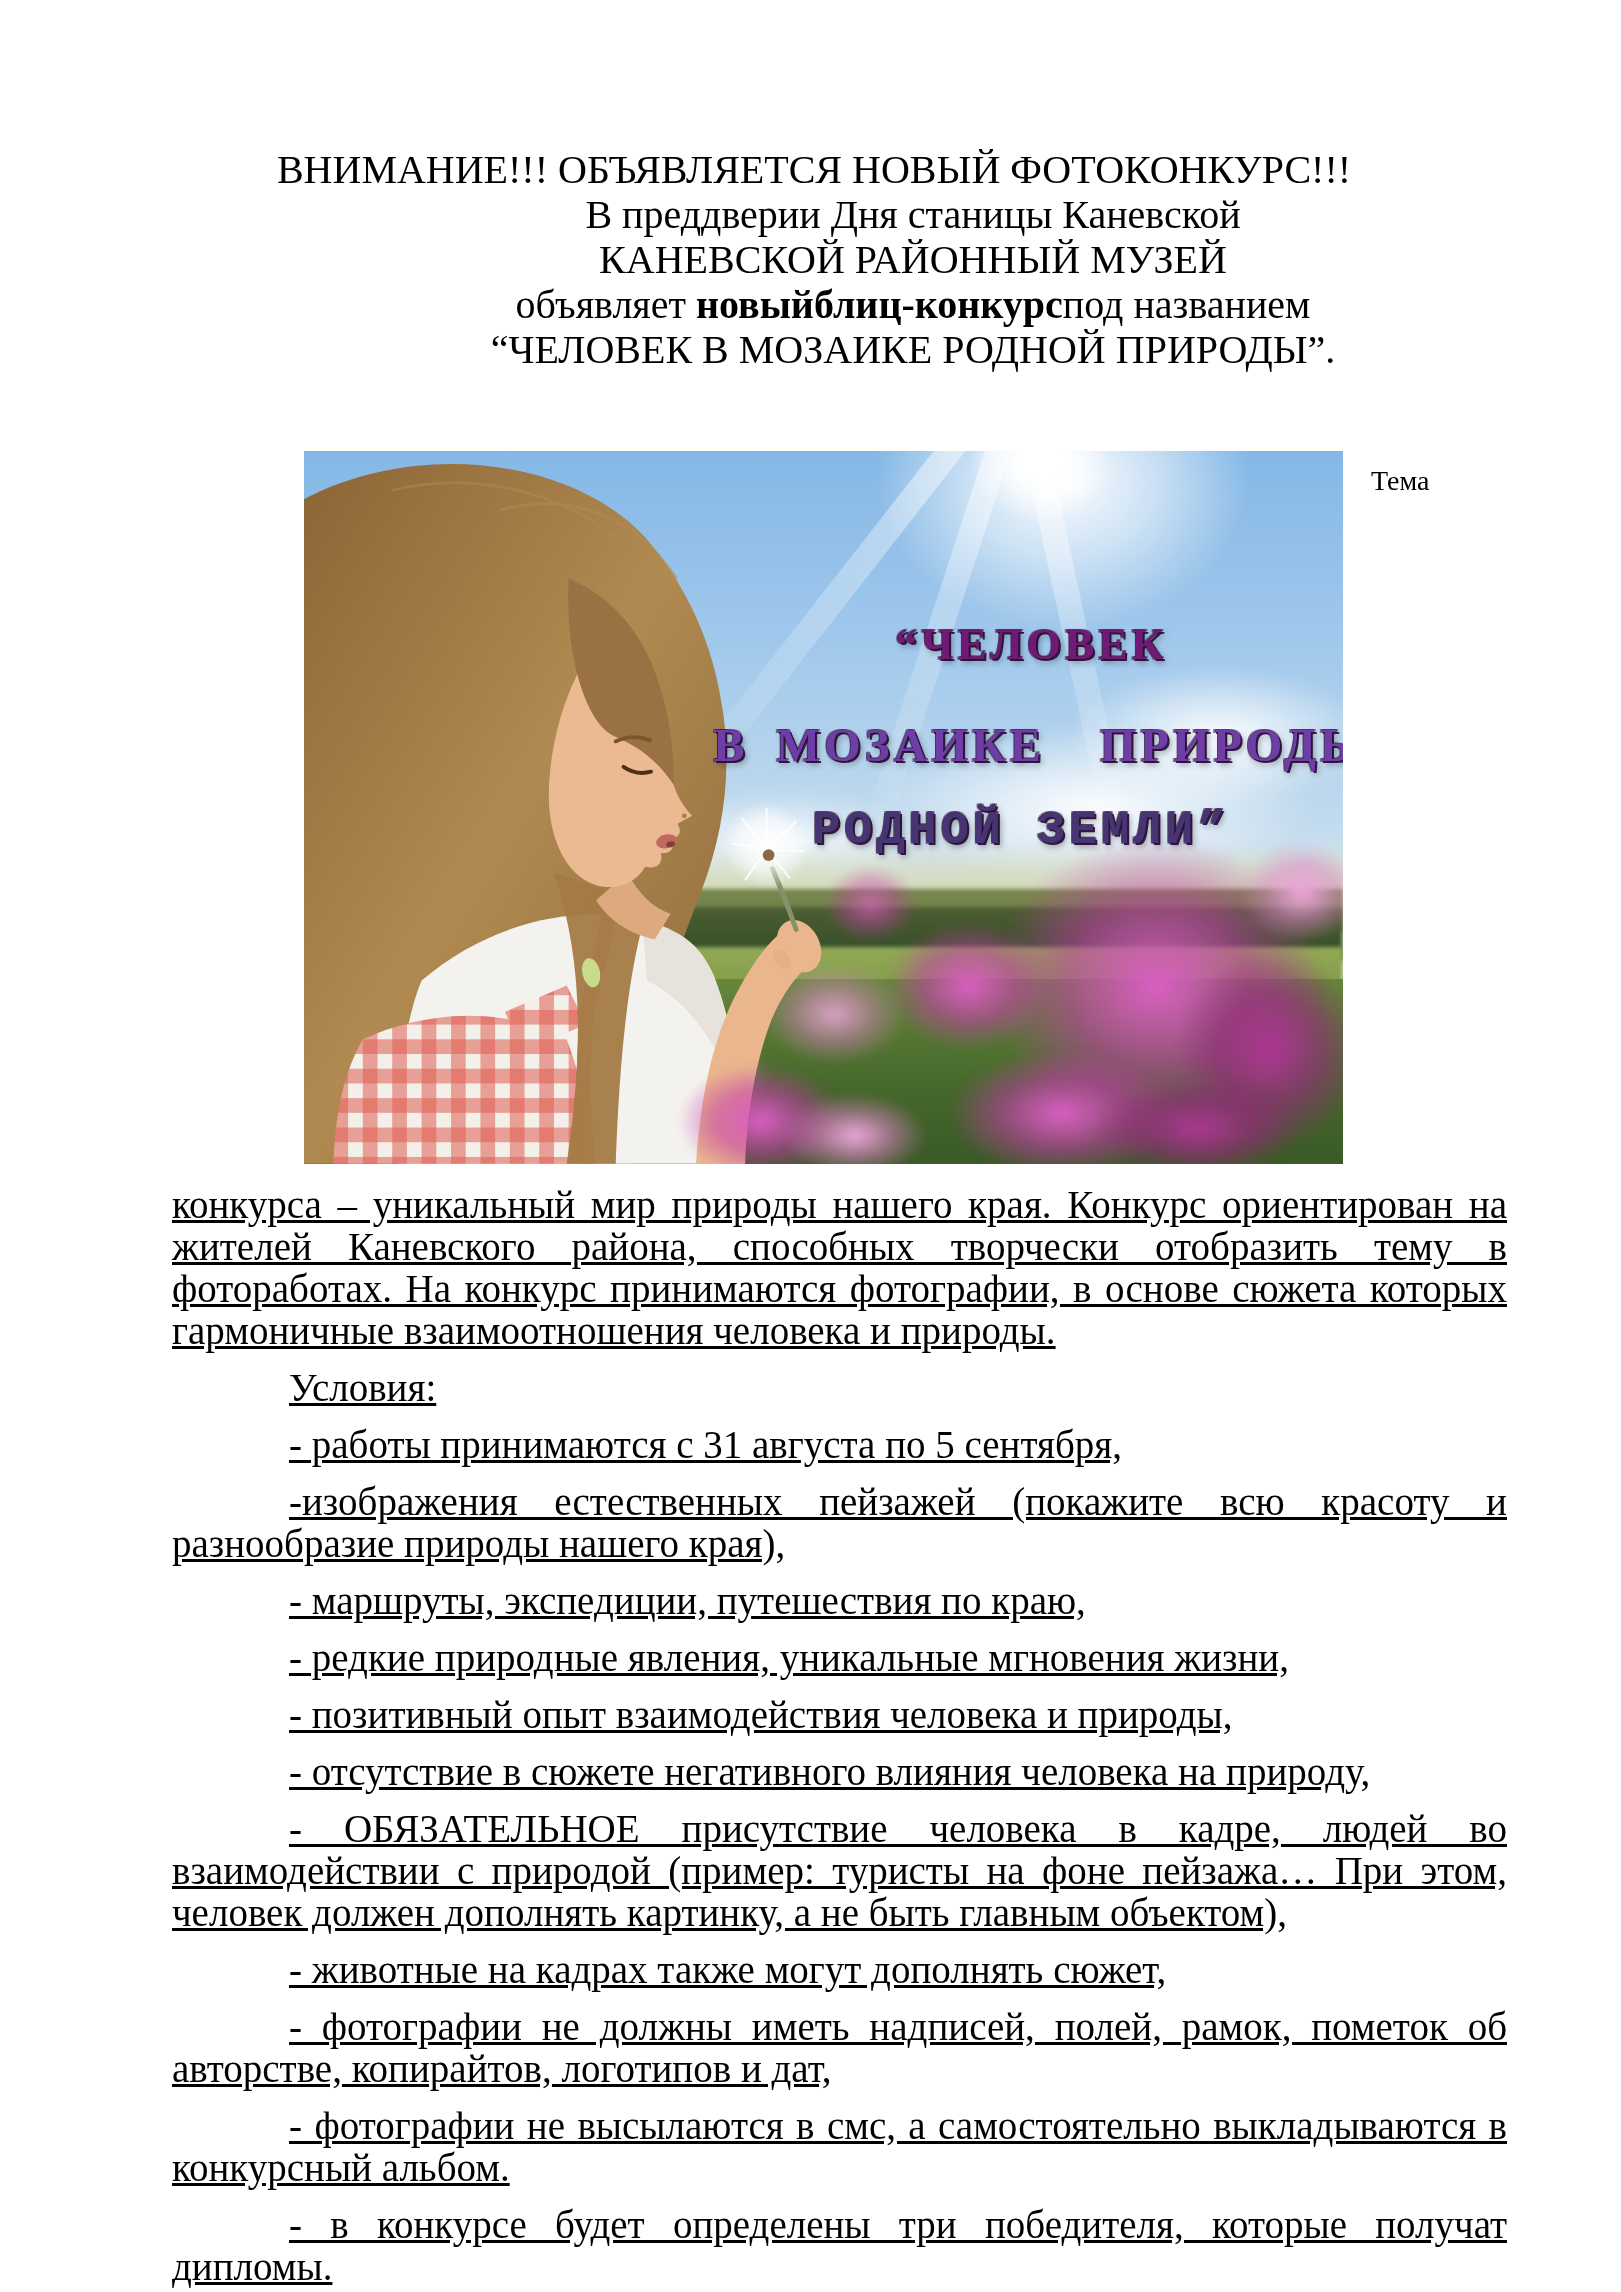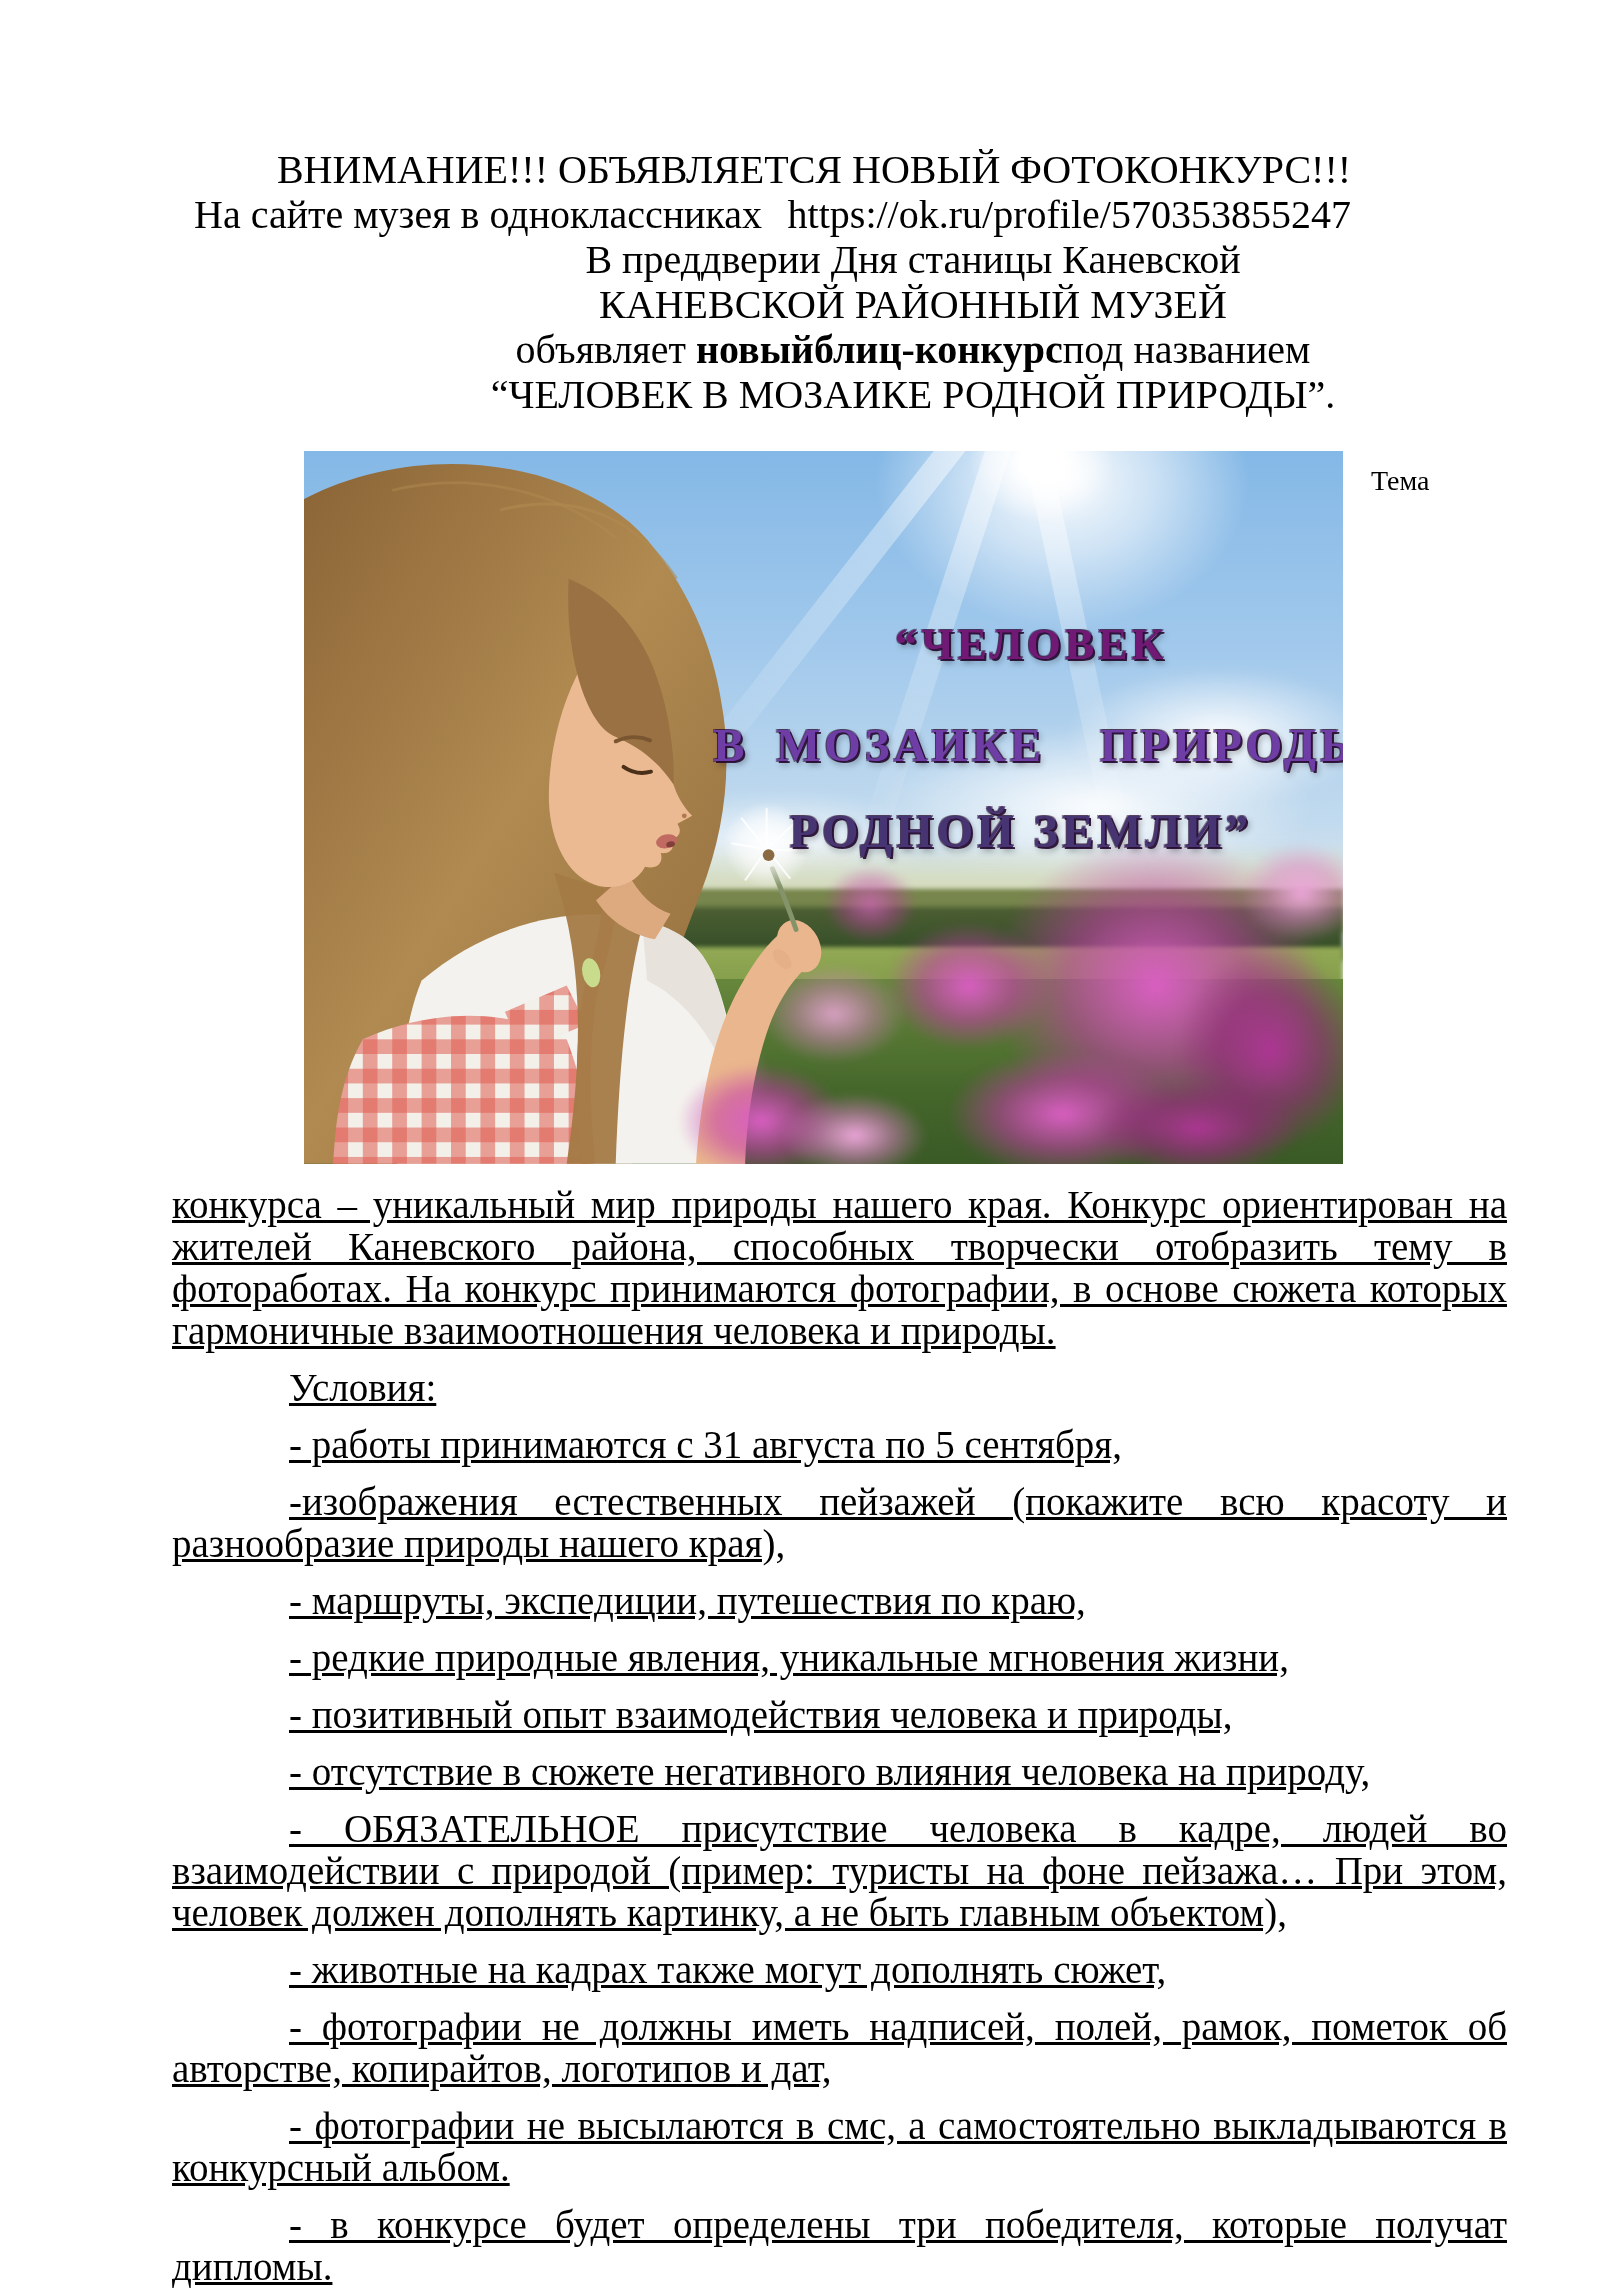--- a/index.html
+++ b/index.html
@@ -52,36 +52,33 @@
   .f12{left:46%;top:90%;width:14%;height:12%;}
   .girl-svg{position:absolute;left:0;top:0;width:100%;height:100%;}
   .ptxt{
     position:absolute;transform:translateX(-50%);font-weight:bold;white-space:pre;
     letter-spacing:3.9px;
     text-shadow:2px 2px 0 rgba(35,8,45,.9),-1px -1px 0 rgba(35,8,45,.5),
       1px -1px 0 rgba(35,8,45,.5),-1px 1px 0 rgba(35,8,45,.5),2.9px 3.9px 5.9px rgba(0,0,0,.35);
   }
   .pl1{left:70%;top:23.5%;font-size:44px;}
   .pl2{left:71%;top:37.5%;font-size:47px;word-spacing:11.8px;}
-  .pl3{left:69%;top:49.5%;font-size:47px;}
+  .pl3{left:69%;top:49.5%;font-size:47px;font-family:Liberation Mono, monospace;}
   
   .tema{position:absolute;left:1371px;top:465px;font-size:28px;}
   .bodytext{position:absolute;left:157px;top:1169px;width:1365px;font-size:39px;line-height:42px;}
   .bodytext p{margin:15px;text-decoration:underline;}
   .just{text-align:justify;}
   .ind{text-indent:117px;}
 </style>
 </head>
 <body>
 
 <div class="hdr">
   <div class="h-line h-title">ВНИМАНИЕ!!! ОБЪЯВЛЯЕТСЯ НОВЫЙ ФОТОКОНКУРС!!!</div>
-  <div class="h-line h-left">
-    <span>На сайте музея в одноклассниках</span><span class="url">https://ok.ru/profile/570353855247</span>
-  </div>
   <div class="h-line h-shift">В преддверии Дня станицы Каневской</div>
   <div class="h-line h-shift">КАНЕВСКОЙ РАЙОННЫЙ МУЗЕЙ</div>
   <div class="h-line h-shift">
     <span>объявляет </span><span class="bld">новыйблиц-конкурс</span><span>под названием</span>
   </div>
   <div class="h-line h-shift">“ЧЕЛОВЕК В МОЗАИКЕ РОДНОЙ ПРИРОДЫ”.</div>
 </div>
 
 <div class="photo">
   <div class="layer sky"></div>

